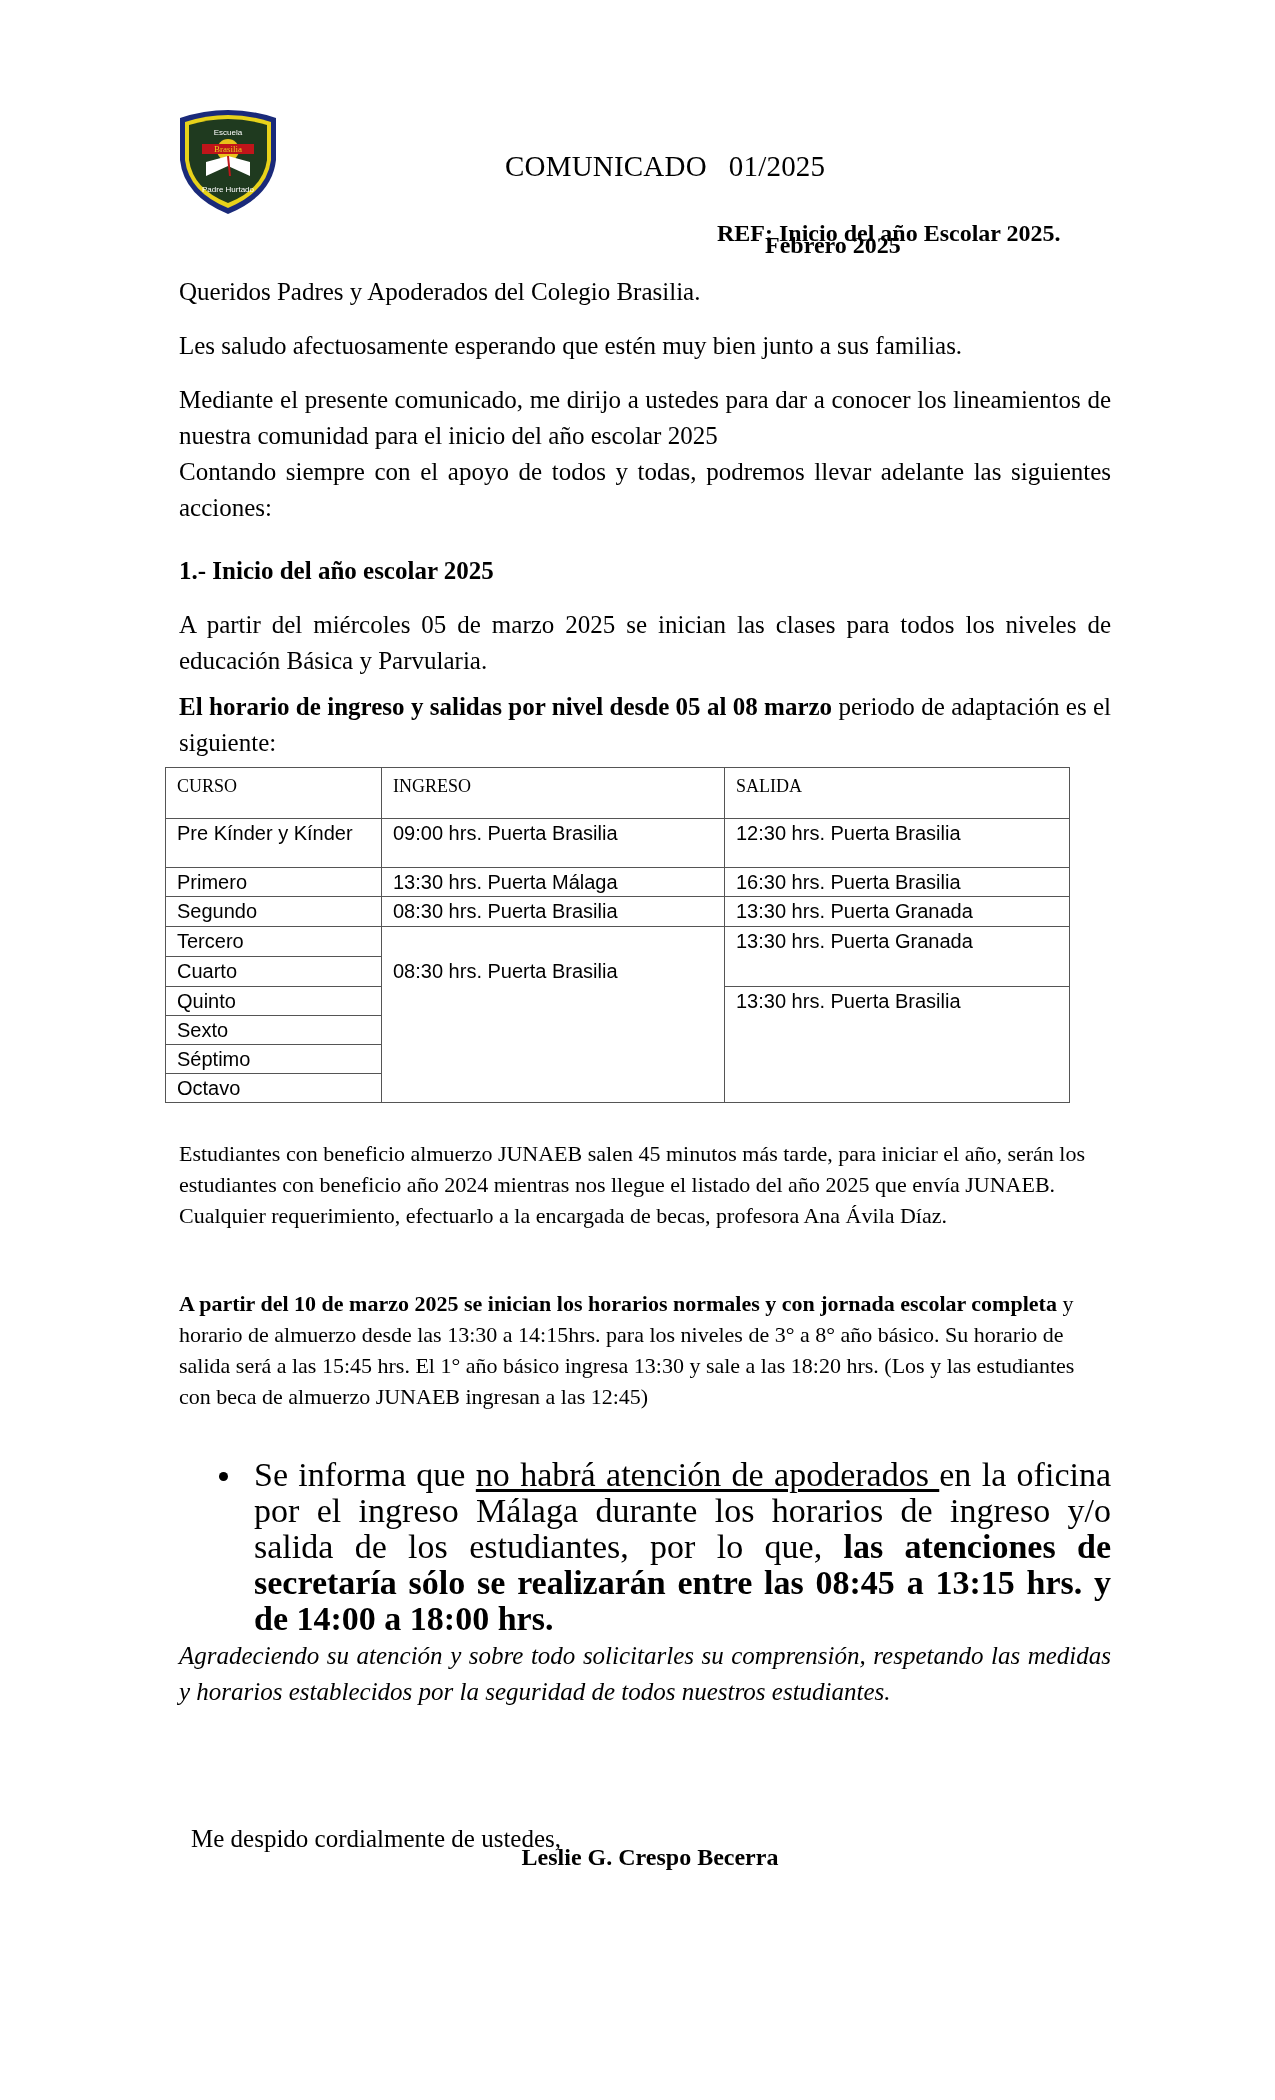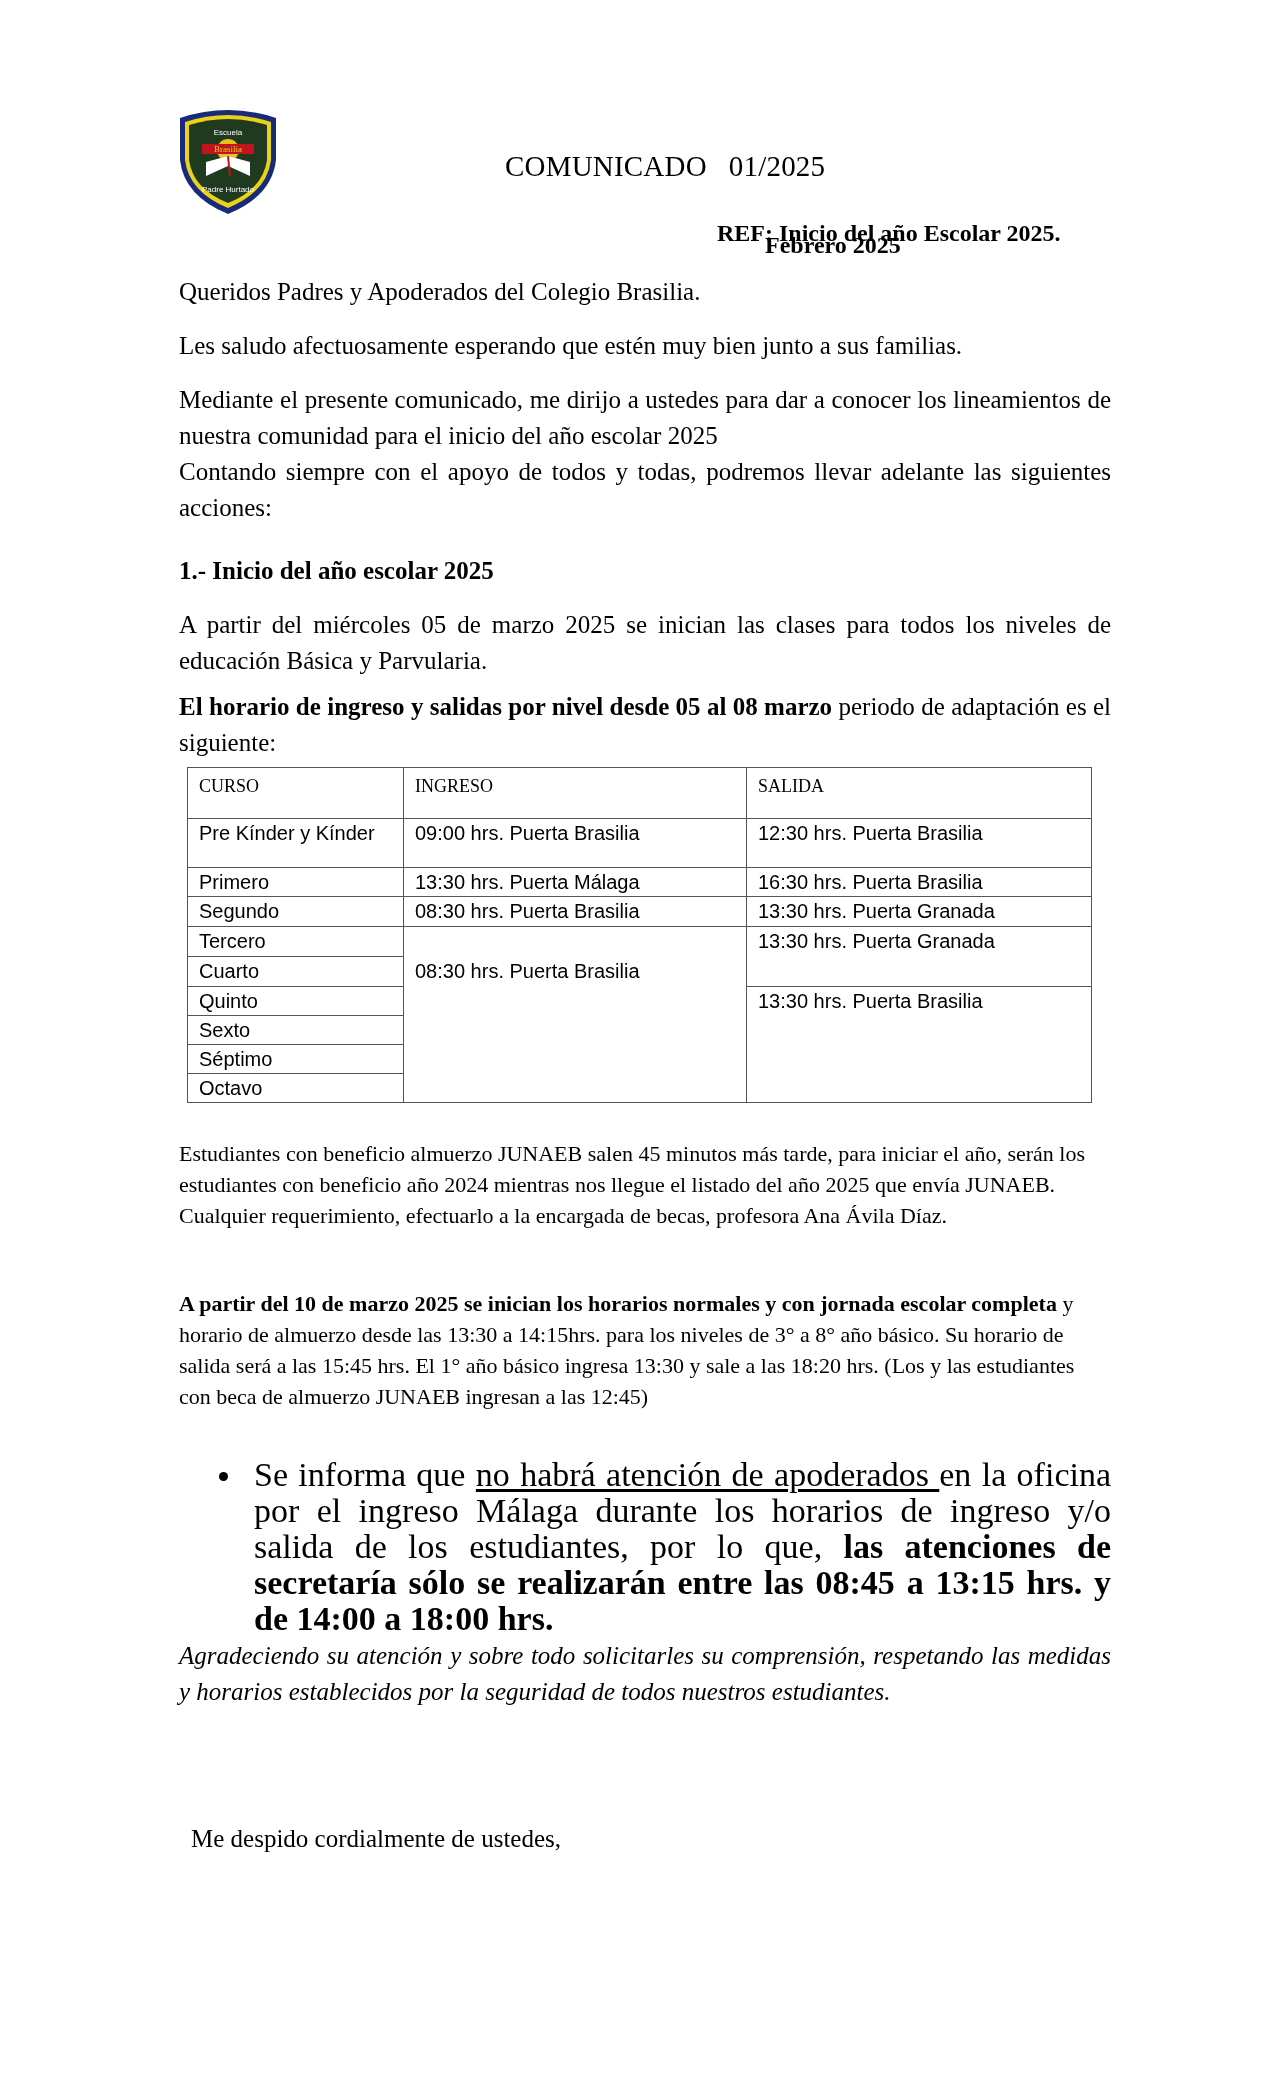--- a/index.html
+++ b/index.html
@@ -7,21 +7,21 @@
   .abs { position:absolute; }
   .body-text { font-family:"Liberation Serif",serif; font-size:25px; line-height:36px; text-align:justify; }
   .logo { left:172px; top:104px; width:112px; height:112px; }
   .title { left:505px; top:150px; font-size:29px; font-family:"Liberation Serif",serif; letter-spacing:0.2px; }
   .title .num { margin-left:22px;text-align:right; }
   .ref { left:717px; top:182px; font-size:24px; font-weight:bold; font-family:"Liberation Serif",serif;margin-top:38px; }
   .date { left:765px; top:232px; font-size:24px; font-weight:bold; font-family:"Liberation Serif",serif; }
   .p { left:179px; width:932px; }
   .section-head { font-weight:bold; }
   b { font-weight:bold; }
-  table.sched { position:absolute; left:187px; top:767px; width:905px; border-collapse:collapse; }
+  table.sched { position:absolute; left:165px; top:767px; width:905px; border-collapse:collapse; }
   table.sched td { border:1.5px solid #555; padding:0 11px; vertical-align:top; font-family:"Liberation Sans",sans-serif; font-size:20px; line-height:28px; }
   table.sched td.h { font-family:"Liberation Serif",serif; font-size:18px; height:46px; padding-top:4px; }
   .c1 { width:193px; } .c2 { width:320px; }
   .bullet-dot { left:219px; top:1472px; width:9px; height:9px; border-radius:50%; background:#000; }
   .bullet-text { left:254px; top:1457px; width:857px; font-size:34px; line-height:36px; text-align:justify; font-family:"Liberation Serif",serif; }
   .u { text-decoration:underline; text-underline-offset:3px; }
   .sig { left:400px; width:500px; text-align:center; font-weight:bold; font-size:24px; line-height:30px; font-family:"Liberation Serif",serif; }
 </style>
 </head>
 <body>
@@ -111,13 +111,14 @@
 
 <div class="abs bullet-dot"></div>
 <div class="abs bullet-text">
   <span>Se informa que </span><span class="u">no habrá atención de apoderados </span><span>en la oficina por el ingreso Málaga durante los horarios de ingreso y/o salida de los estudiantes, por lo que, </span><b>las atenciones de secretaría sólo se realizarán entre las 08:45 a 13:15 hrs. y de 14:00 a 18:00 hrs.</b>
 </div>
 
 <div class="abs p body-text" style="top:1638px;font-style:italic;">Agradeciendo su atención y sobre todo solicitarles su comprensión, respetando las medidas y horarios establecidos por la seguridad de todos nuestros estudiantes.</div>
 <div class="abs p body-text" style="top:1821px;margin-left:12px;">Me despido cordialmente de ustedes,</div>
 
 <div class="abs sig" style="top:1842px;">
+  <div>Leslie G. Crespo Becerra</div>
 </div>
 
 </body></html>

